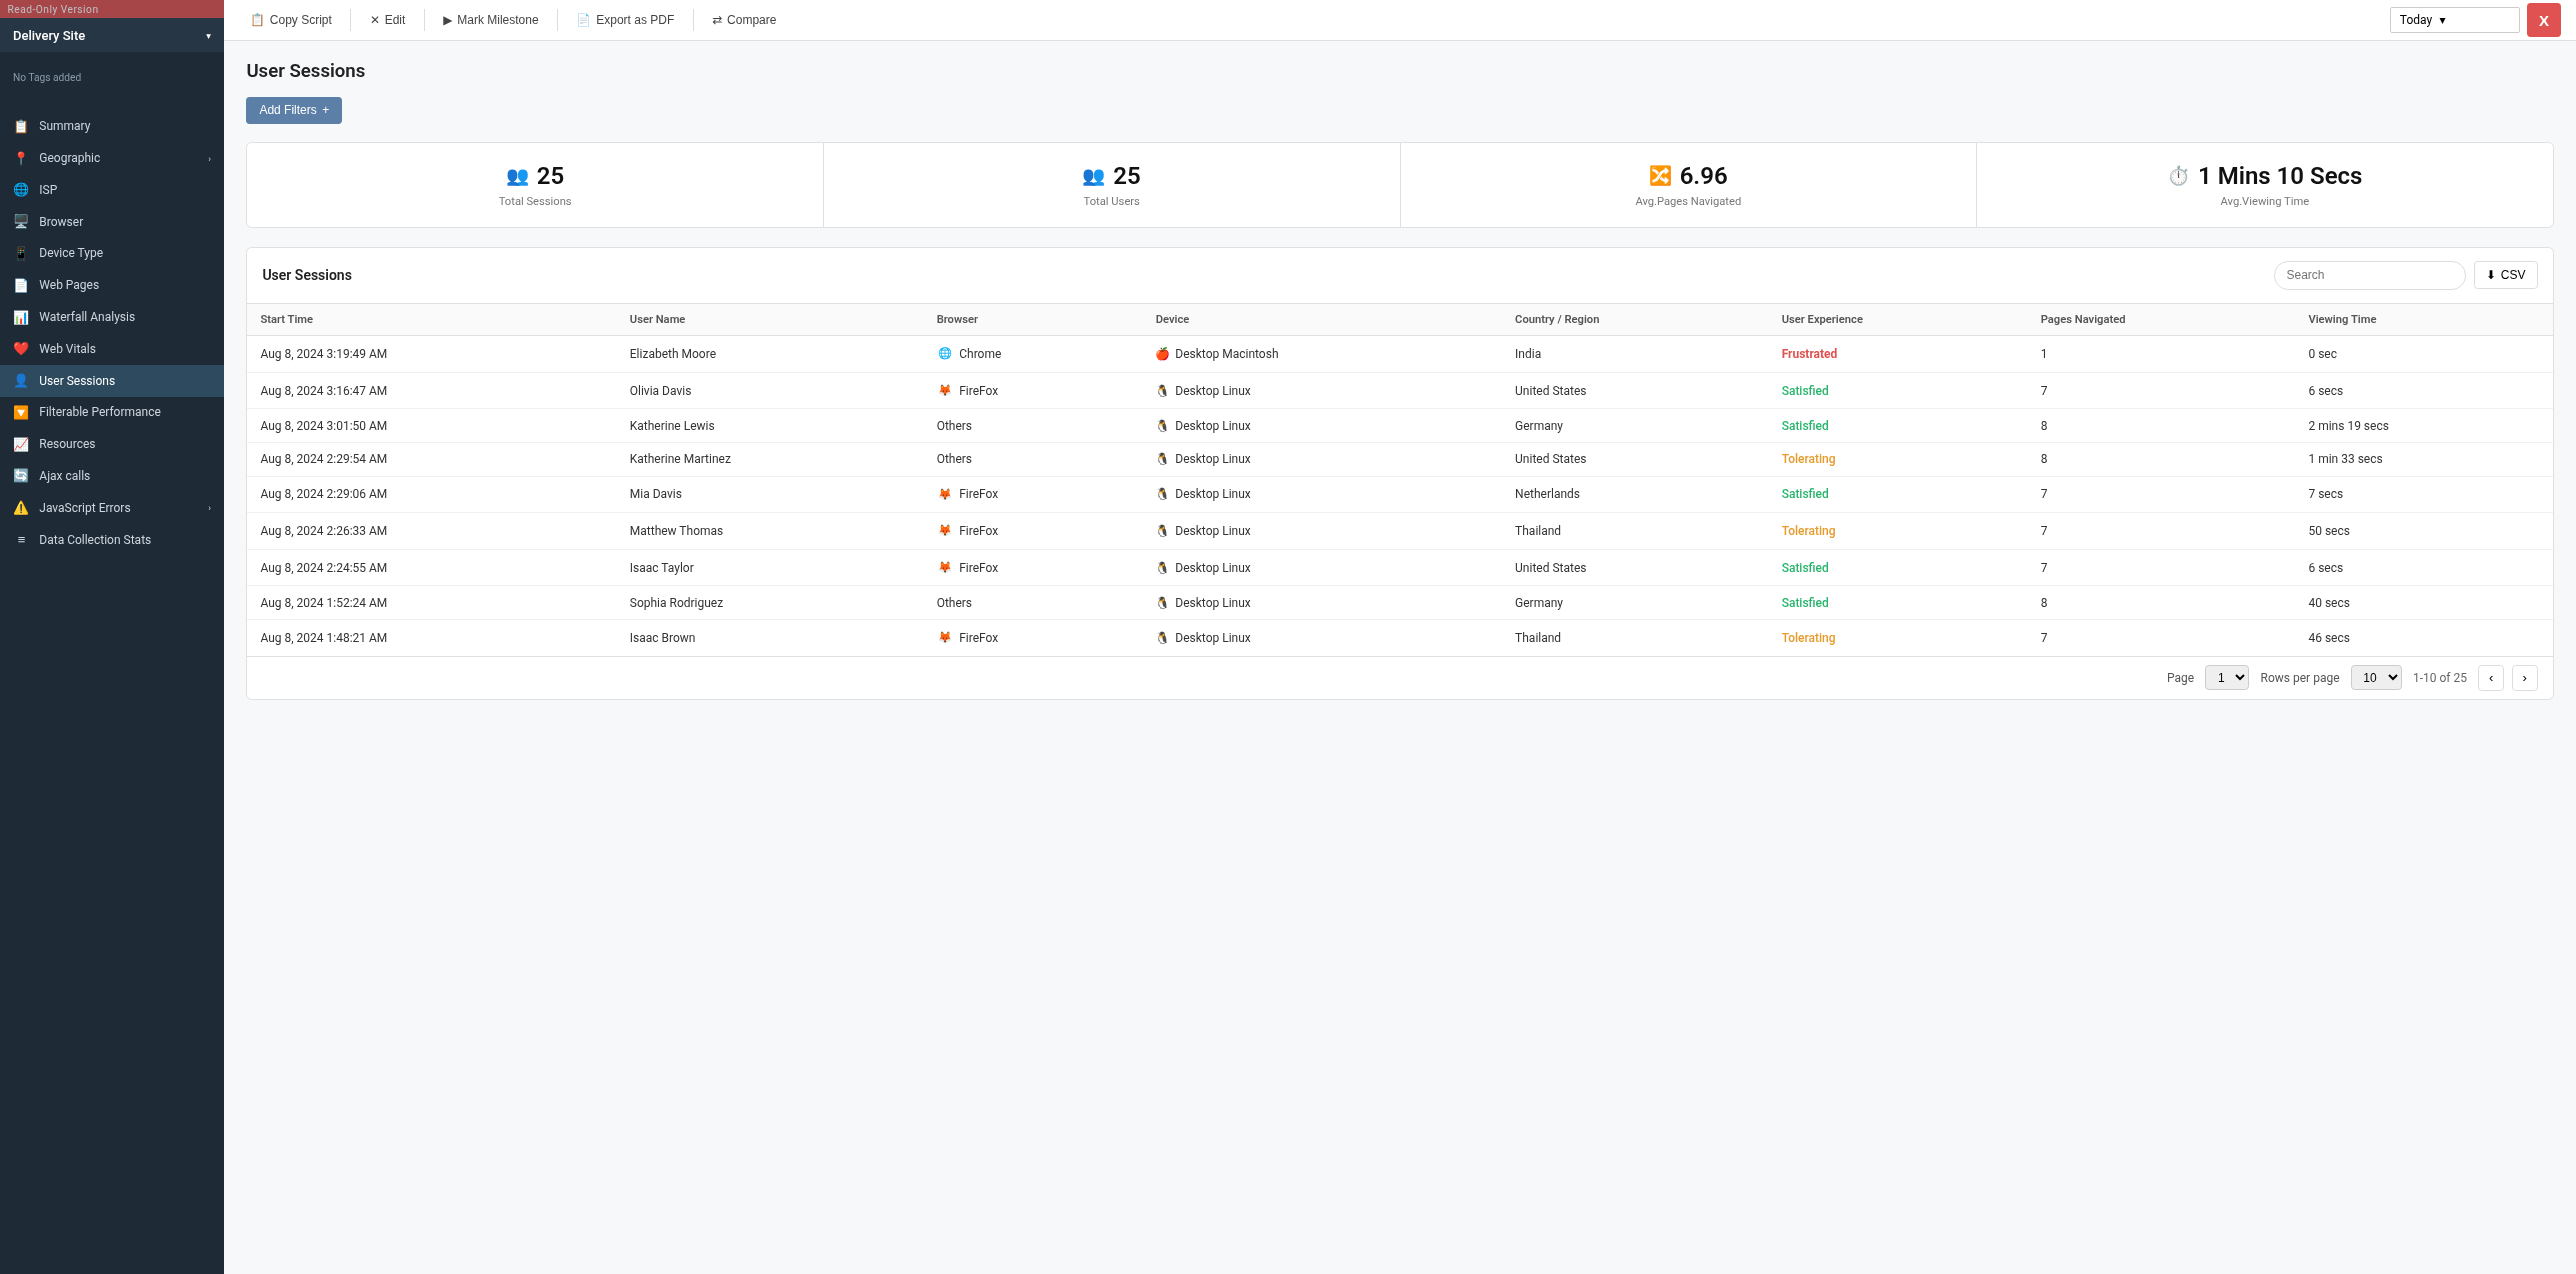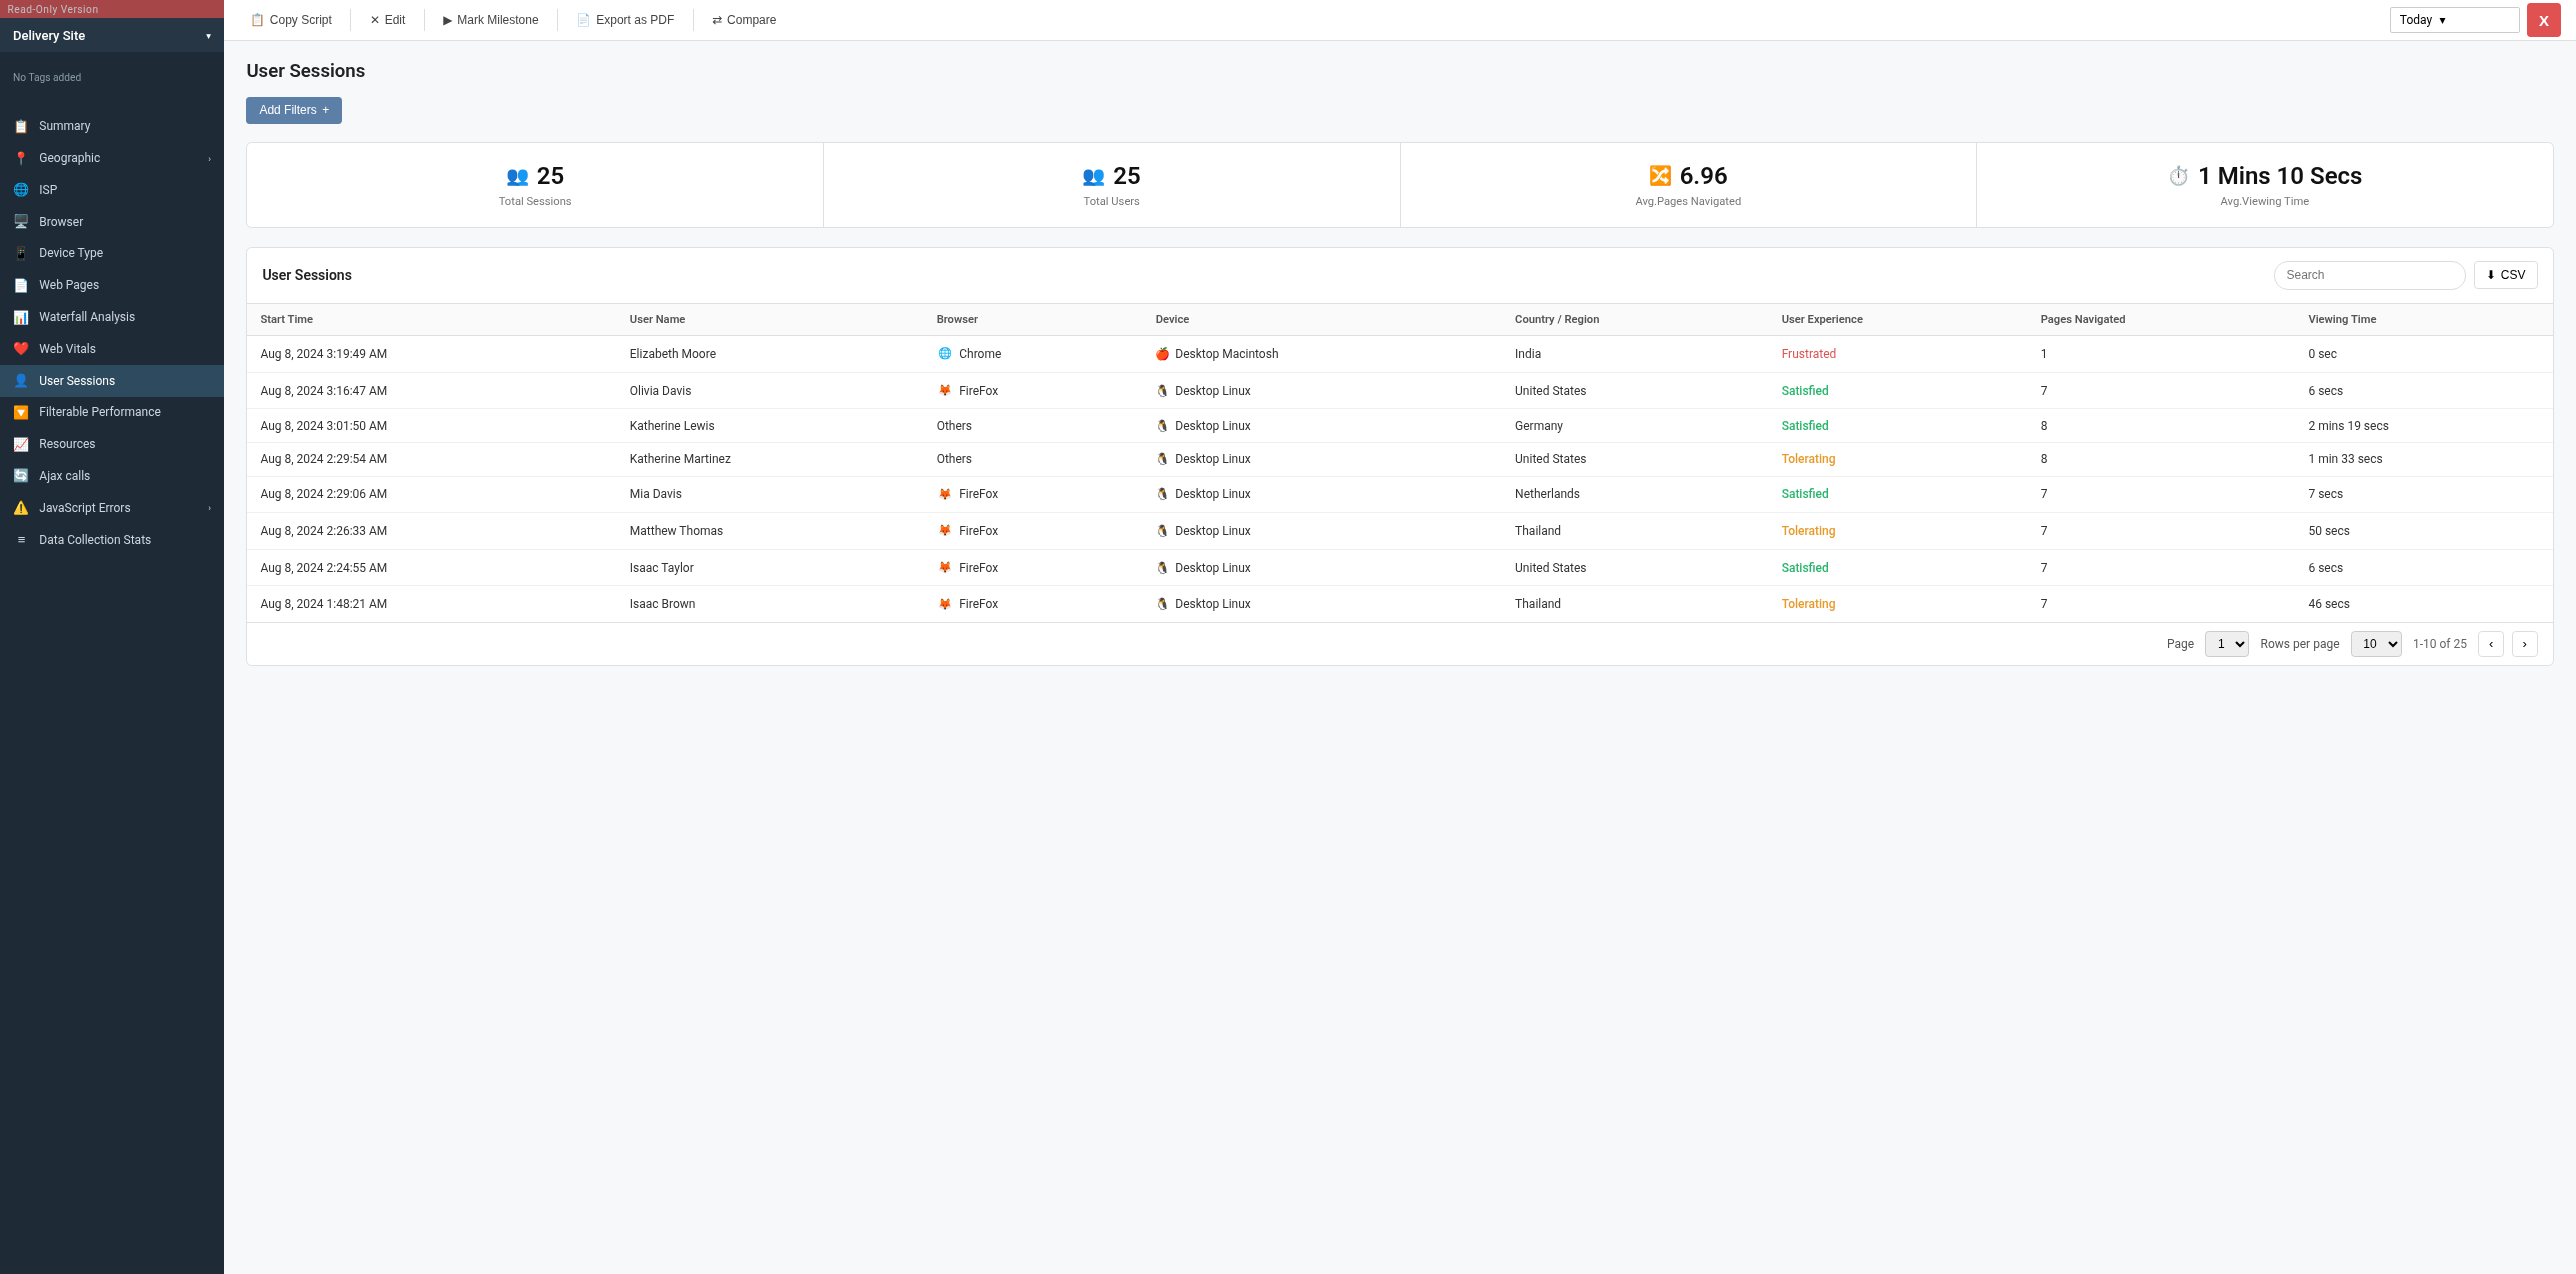--- a/index.html
+++ b/index.html
@@ -204,21 +204,21 @@
     tbody tr:last-child { border-bottom: none; }
     tbody td {
       padding: 9.3px 13px;
       font-size: 12px;
       color: #333;
       vertical-align: middle;
       white-space: nowrap;
     }
     .browser-cell { display: flex; align-items: center; gap: 5.6px; }
     .device-cell { display: flex; align-items: center; gap: 4.7px; }
-    .ux-frustrated { color: #e05252; font-weight: 400; }
+    .ux-frustrated { color: #e05252; font-weight: 700; }
     .ux-satisfied { color: #2ab56e; font-weight: 500; }
     .ux-tolerating { color: #e89a2a; font-weight: 500; }
 
     
     .pagination {
       display: flex;
       align-items: center;
       justify-content: flex-end;
       padding: 8px 15px;
       gap: 11.2px;
@@ -570,20 +570,39 @@
           <span>🐧</span>
           <span>Desktop Linux</span>
         </div>
       </td>
       <td>United States</td>
       <td><span class="ux-satisfied">Satisfied</span></td>
       <td>7</td>
       <td>6 secs</td>
     </tr>
             <tr>
+      <td>Aug 8, 2024 1:52:24 AM</td>
+      <td>Sophia Rodriguez</td>
+      <td>
+        <div class="browser-cell">
+                  <span>Others</span>
+                </div>
+      </td>
+      <td>
+        <div class="device-cell">
+          <span>🐧</span>
+          <span>Desktop Linux</span>
+        </div>
+      </td>
+      <td>Germany</td>
+      <td><span class="ux-satisfied">Satisfied</span></td>
+      <td>8</td>
+      <td>40 secs</td>
+    </tr>
+            <tr>
       <td>Aug 8, 2024 1:48:21 AM</td>
       <td>Isaac Brown</td>
       <td>
         <div class="browser-cell">
                   <span style="display:inline-flex;align-items:center;justify-content:center;width:17px;height:17px;border-radius:50%;font-size:11.2px;">🦊</span>
                   <span>FireFox</span>
                 </div>
       </td>
       <td>
         <div class="device-cell">

